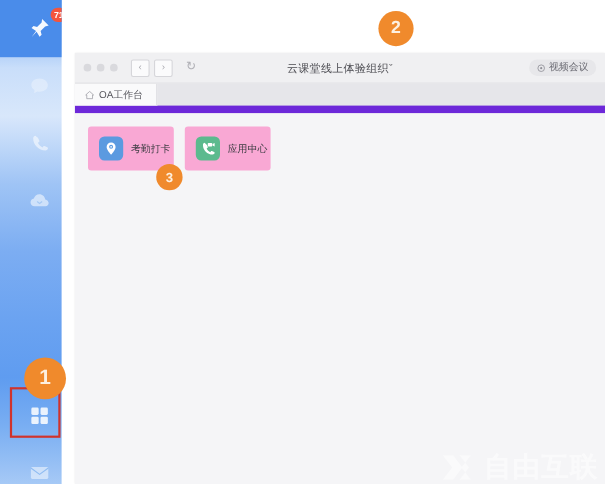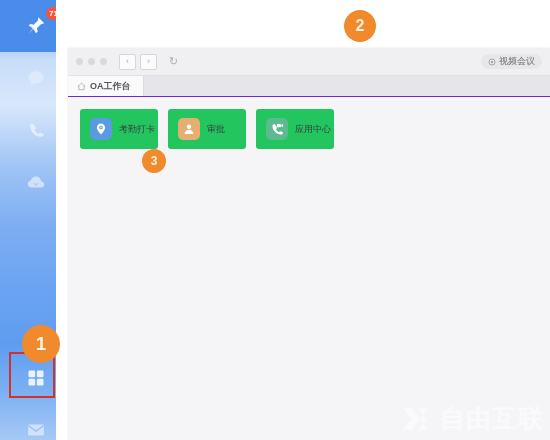--- a/index.html
+++ b/index.html
@@ -138,22 +138,21 @@
     font-size: 9px;
     line-height: 15px;
   }
 
   
   #tabstrip {
     height: 20px;
     background: #e6e6ea;
     display: flex;
     align-items: flex-start;
-    border-bottom: 1px solid #6d28d9;
-    font-weight: bold;
+    border-bottom: 7px solid #6d28d9;
   }
   .tab {
     height: 20px;
     display: flex;
     align-items: center;
     gap: 4px;
     padding: 0 12px 0 9px;
     background: #fafafb;
     font-size: 9px;
     color: #55555c;
@@ -170,21 +169,21 @@
   }
   #tiles {
     display: flex;
     flex-wrap: wrap;
     gap: 8px 10px;
     width: 458px;
   }
   .tile {
     width: 78px;
     height: 40px;
-    background: #22c55e;
+    background: #f9a8d4;
     border-radius: 3px;
     display: flex;
     align-items: center;
     gap: 7px;
     padding-left: 10px;
     box-sizing: border-box;
     position: relative;
   }
   .tile-icon {
     width: 22px;
@@ -314,20 +313,23 @@
       <span class="dot"></span>
       <span class="dot"></span>
       <span class="dot"></span>
     </div>
     <div class="navbtns">
       <span class="navbtn">‹</span>
       <span class="navbtn">›</span>
     </div>
     <span class="refresh">↻</span>
 
+    <div id="win-title">
+      <span>云课堂线上体验组织</span><span>ˇ</span>
+    </div>
 
     <div id="appcenter-btn">
       <svg width="8" height="8" viewBox="0 0 24 24">
         <circle cx="12" cy="12" r="9" fill="none" stroke="#8e8e96" stroke-width="2.2"></circle>
         <circle cx="12" cy="12" r="3" fill="#8e8e96"></circle>
       </svg>
       <span>视频会议</span>
     </div>
   </div>
 
@@ -349,29 +351,20 @@
             <path d="M12 2.5 C8.1 2.5 5 5.6 5 9.5 c0 5 7 12 7 12 s7-7 7-12 C19 5.6 15.9 2.5 12 2.5 Z" fill="#ffffff"></path>
             <circle cx="12" cy="9.4" r="3.1" fill="#5b9ae0"></circle>
             <circle cx="12" cy="9.4" r="1.3" fill="#ffffff"></circle>
           </svg>
         </span>
         <span class="tile-label">考勤打卡</span>
       </div>
 
 
 
-      <div class="tile">
-        <span class="tile-icon" style="background:#e7ae71">
-          <svg width="14" height="14" viewBox="0 0 24 24">
-            <circle cx="12" cy="8" r="3.8" fill="#ffffff"></circle>
-            <path d="M4.5 20.5 C4.5 16.2 7.8 13.2 12 13.2 c4.2 0 7.5 3 7.5 7.3 Z" fill="#ffffff"></path>
-          </svg>
-        </span>
-        <span class="tile-label">审批</span>
-      </div>
 
       <div class="tile">
         <span class="tile-icon" style="background:#5cba8e">
           <svg width="15" height="15" viewBox="0 0 24 24">
             <path d="M6.6 3 C5.4 3 4 4.4 4 6 c0 7.7 6.3 14 14 14 1.6 0 3-1.4 3-2.6 0-0.5-0.3-0.9-0.7-1.1 l-3.3-1.5 c-0.5-0.2-1 0-1.3 0.4 l-1 1.3 c-2.3-1.1-4.2-3-5.3-5.3 l1.3-1 c0.4-0.3 0.6-0.8 0.4-1.3 L9.6 5.6 C9.4 5.2 9 4.9 8.5 4.9 Z" fill="#ffffff"></path>
             <rect x="11" y="3.2" width="6.5" height="5" rx="1" fill="#ffffff"></rect>
             <path d="M18 4.6 L21 3.2 L21 8.2 L18 6.8 Z" fill="#ffffff"></path>
           </svg>
         </span>
         <span class="tile-label">应用中心</span>

